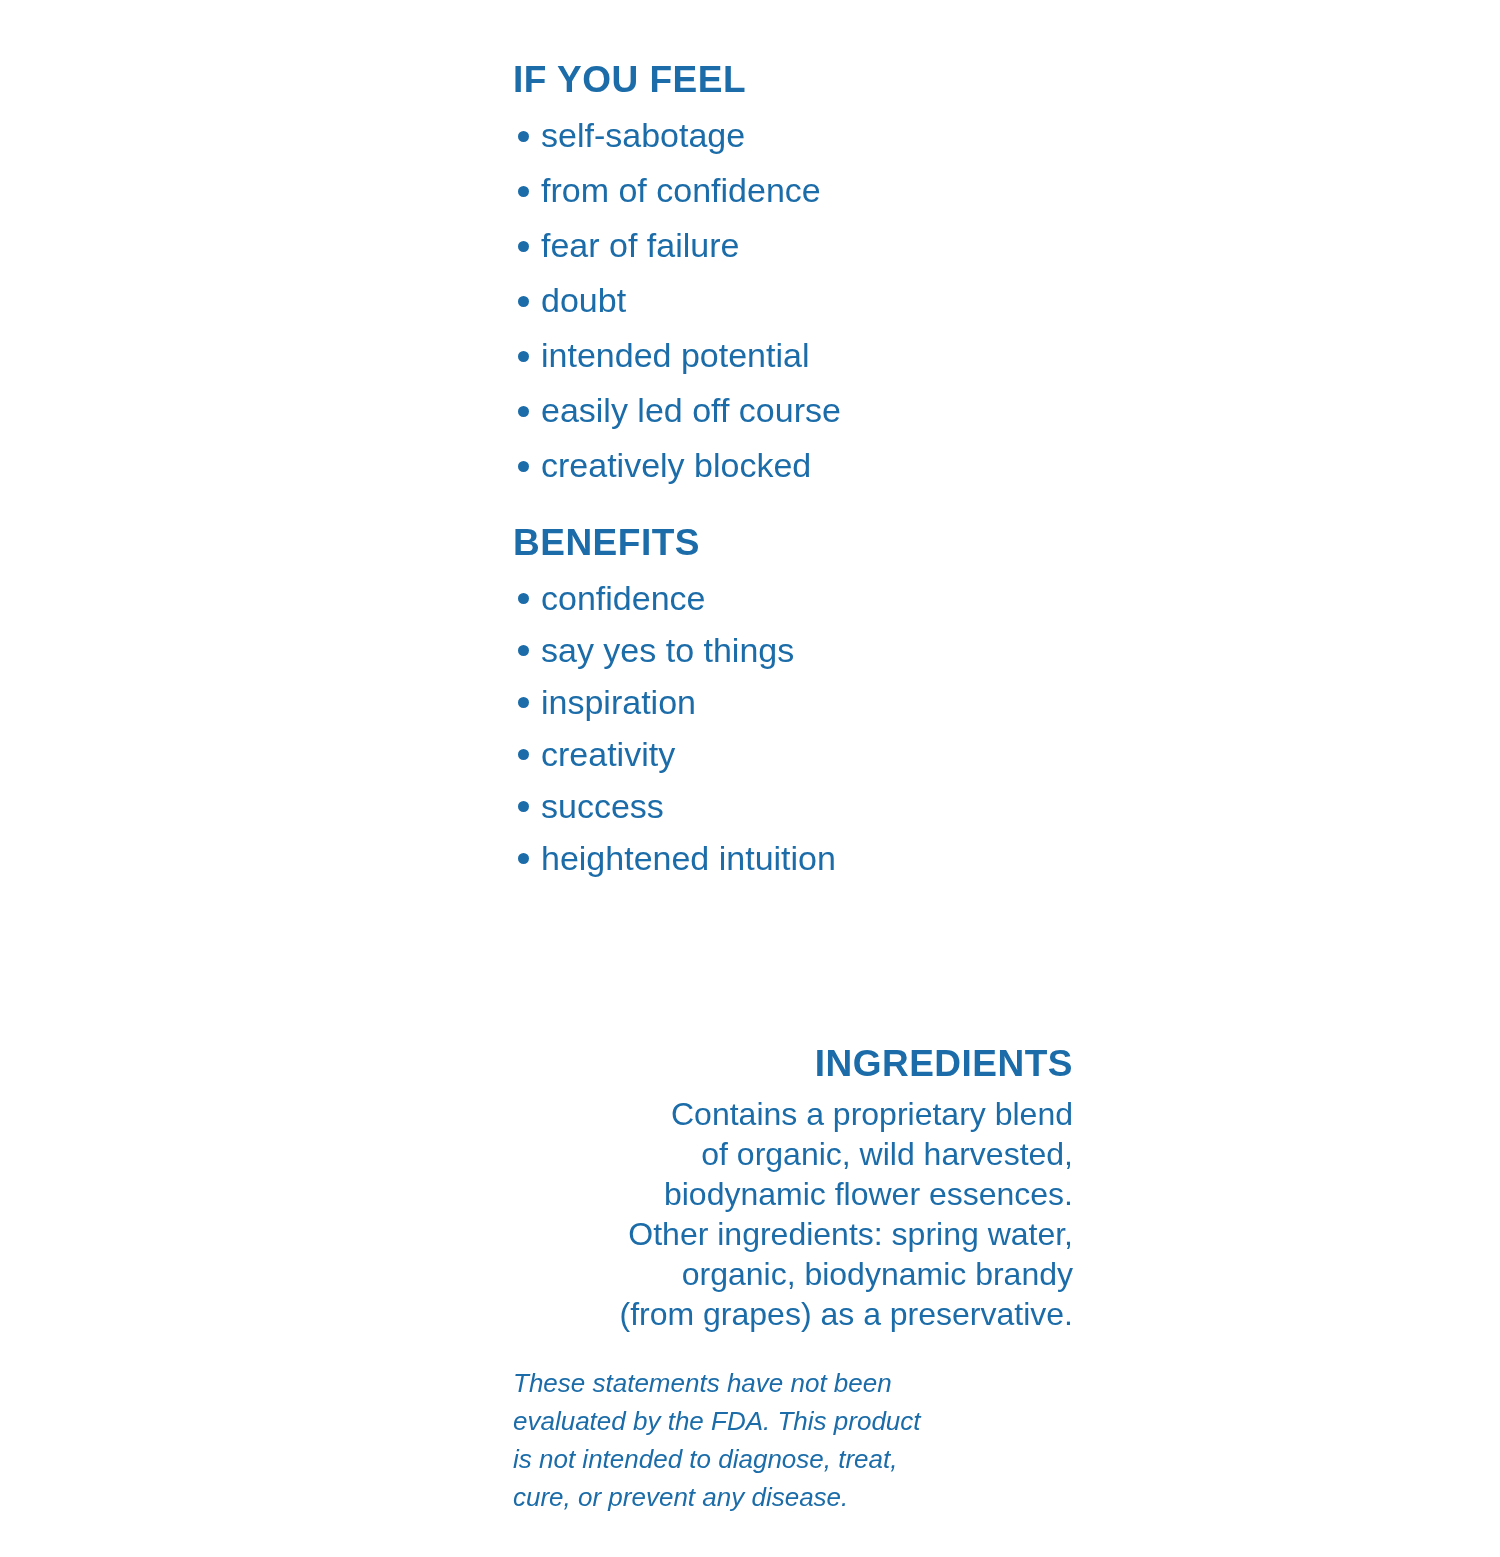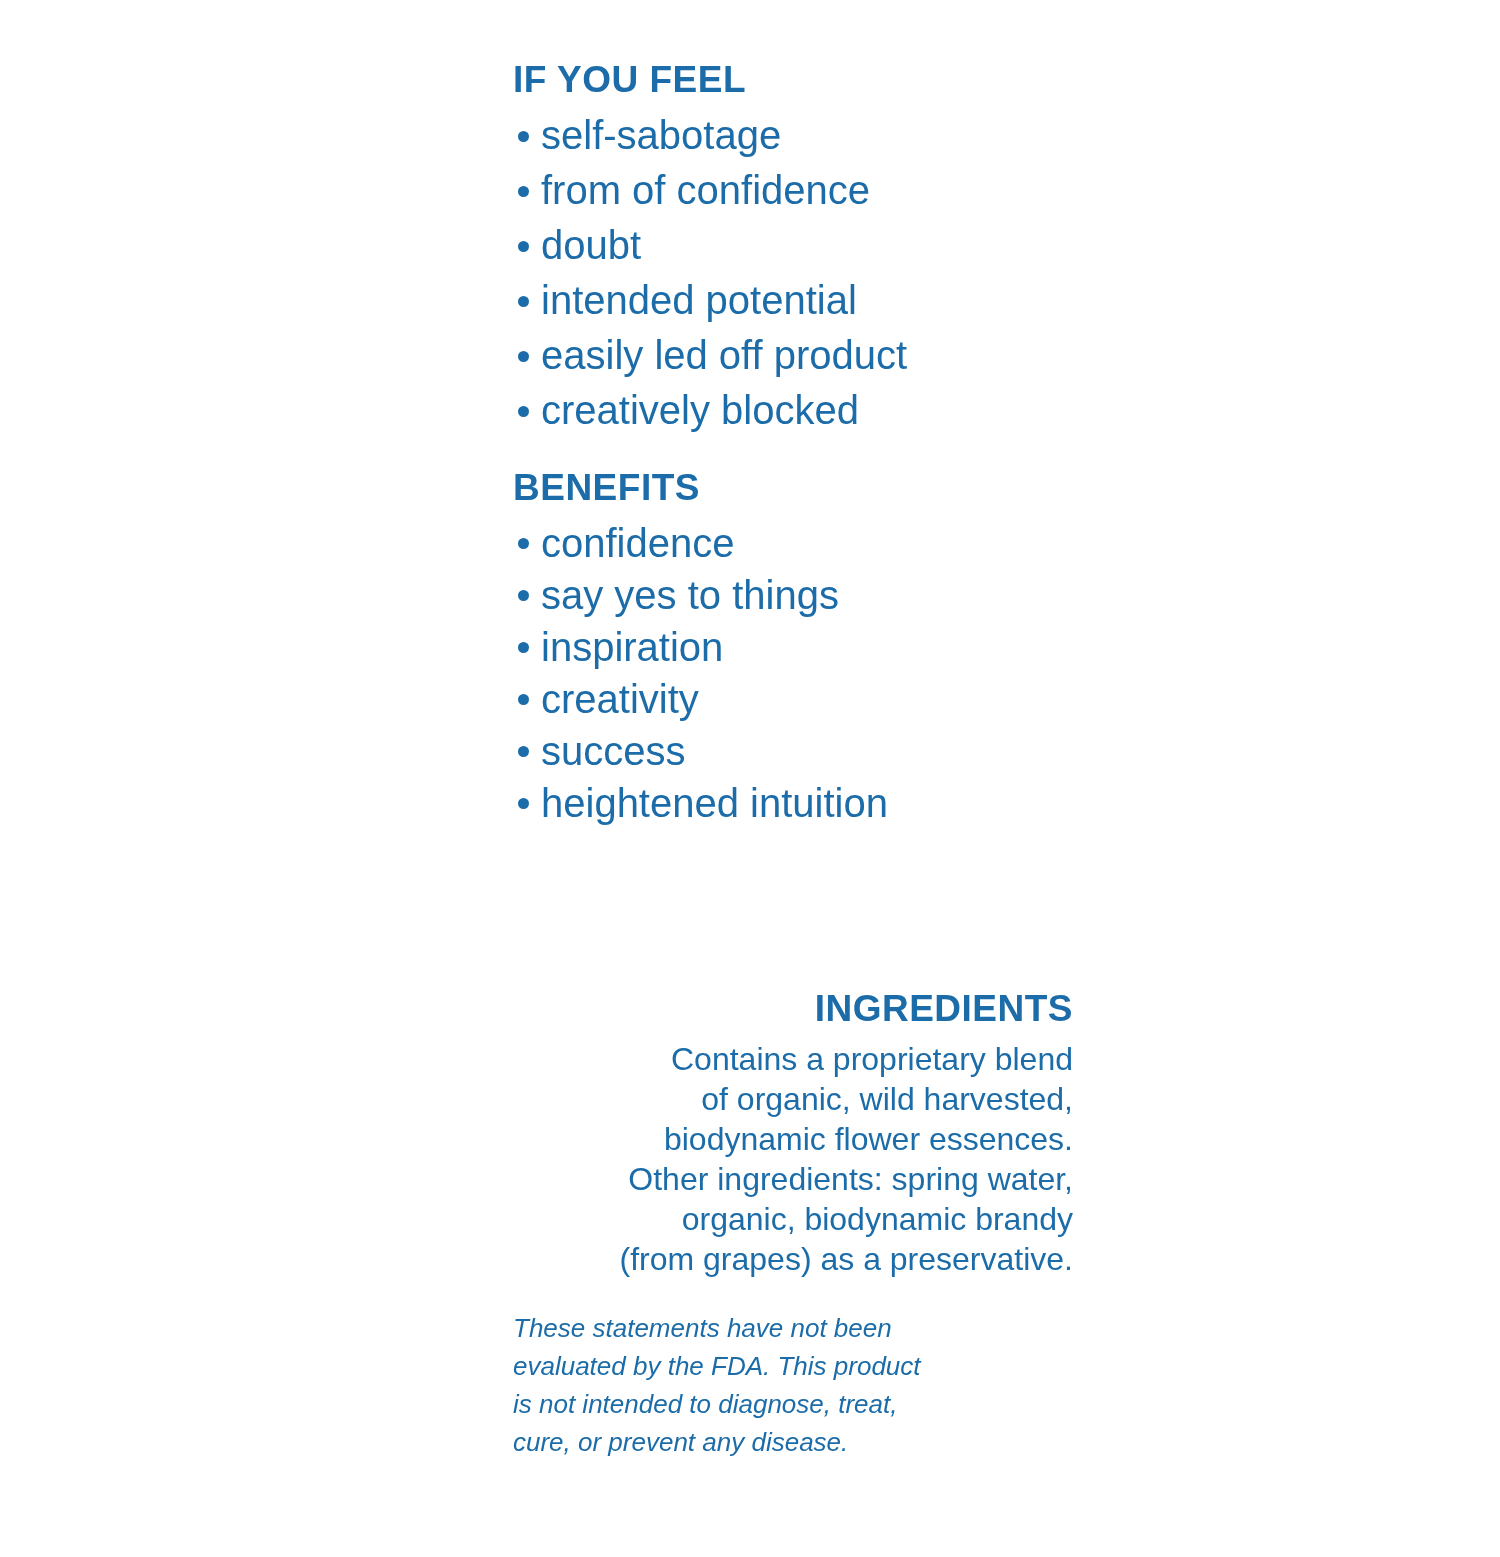--- a/index.html
+++ b/index.html
@@ -32,21 +32,21 @@
   }
 
   ul {
     list-style: none;
     margin-top: 6px;
   }
 
   ul li {
     position: relative;
     padding-left: 28px;
-    font-size: 40px;
+    font-size: 34px;
     line-height: 55px;
     color: var(--accent);
   }
 
   ul.tight li { line-height: 52px; }
 
   ul li::before {
     content: "";
     position: absolute;
     left: 5px;
@@ -83,23 +83,24 @@
 <body>
 
 <div class="page">
   <div class="content">
 
     <section>
       <h2>IF YOU FEEL</h2>
       <ul>
           <li>self-sabotage</li>
           <li>from of confidence</li>
+          <li>fear of failure</li>
           <li>doubt</li>
           <li>intended potential</li>
-          <li>easily led off product</li>
+          <li>easily led off course</li>
           <li>creatively blocked</li>
         </ul>
     </section>
 
     <section class="section-benefits">
       <h2>BENEFITS</h2>
       <ul class="tight">
           <li>confidence</li>
           <li>say yes to things</li>
           <li>inspiration</li>

